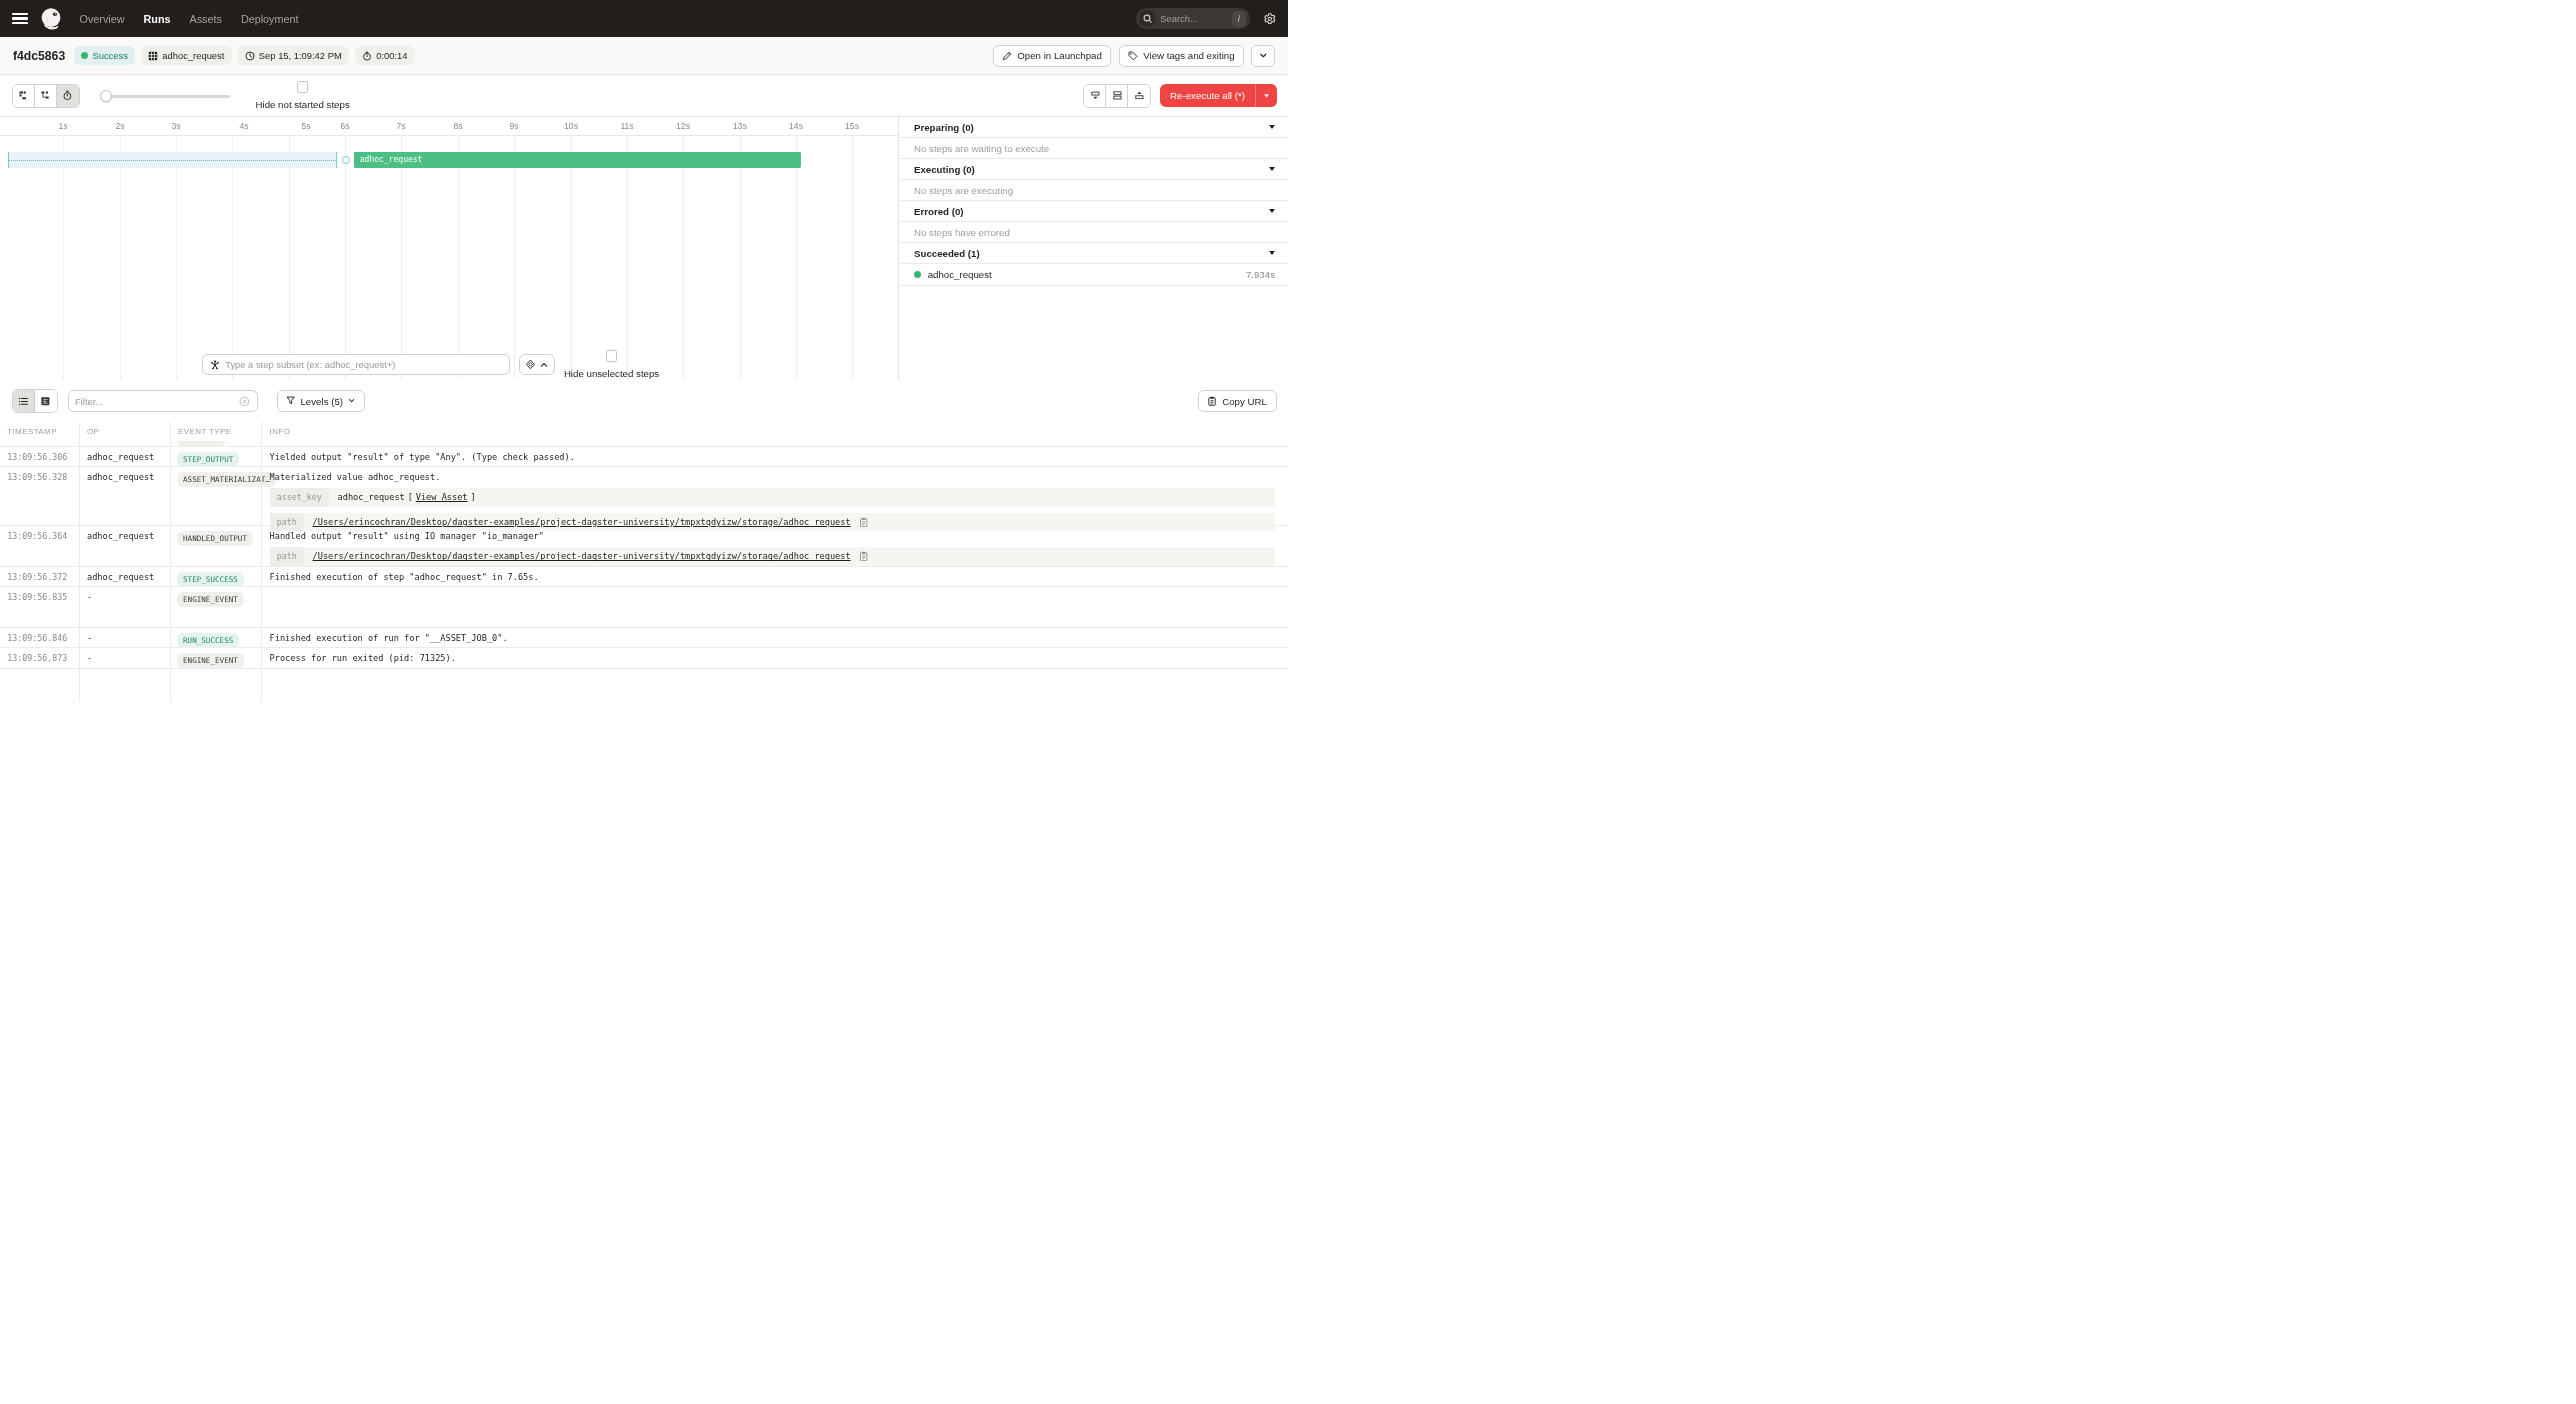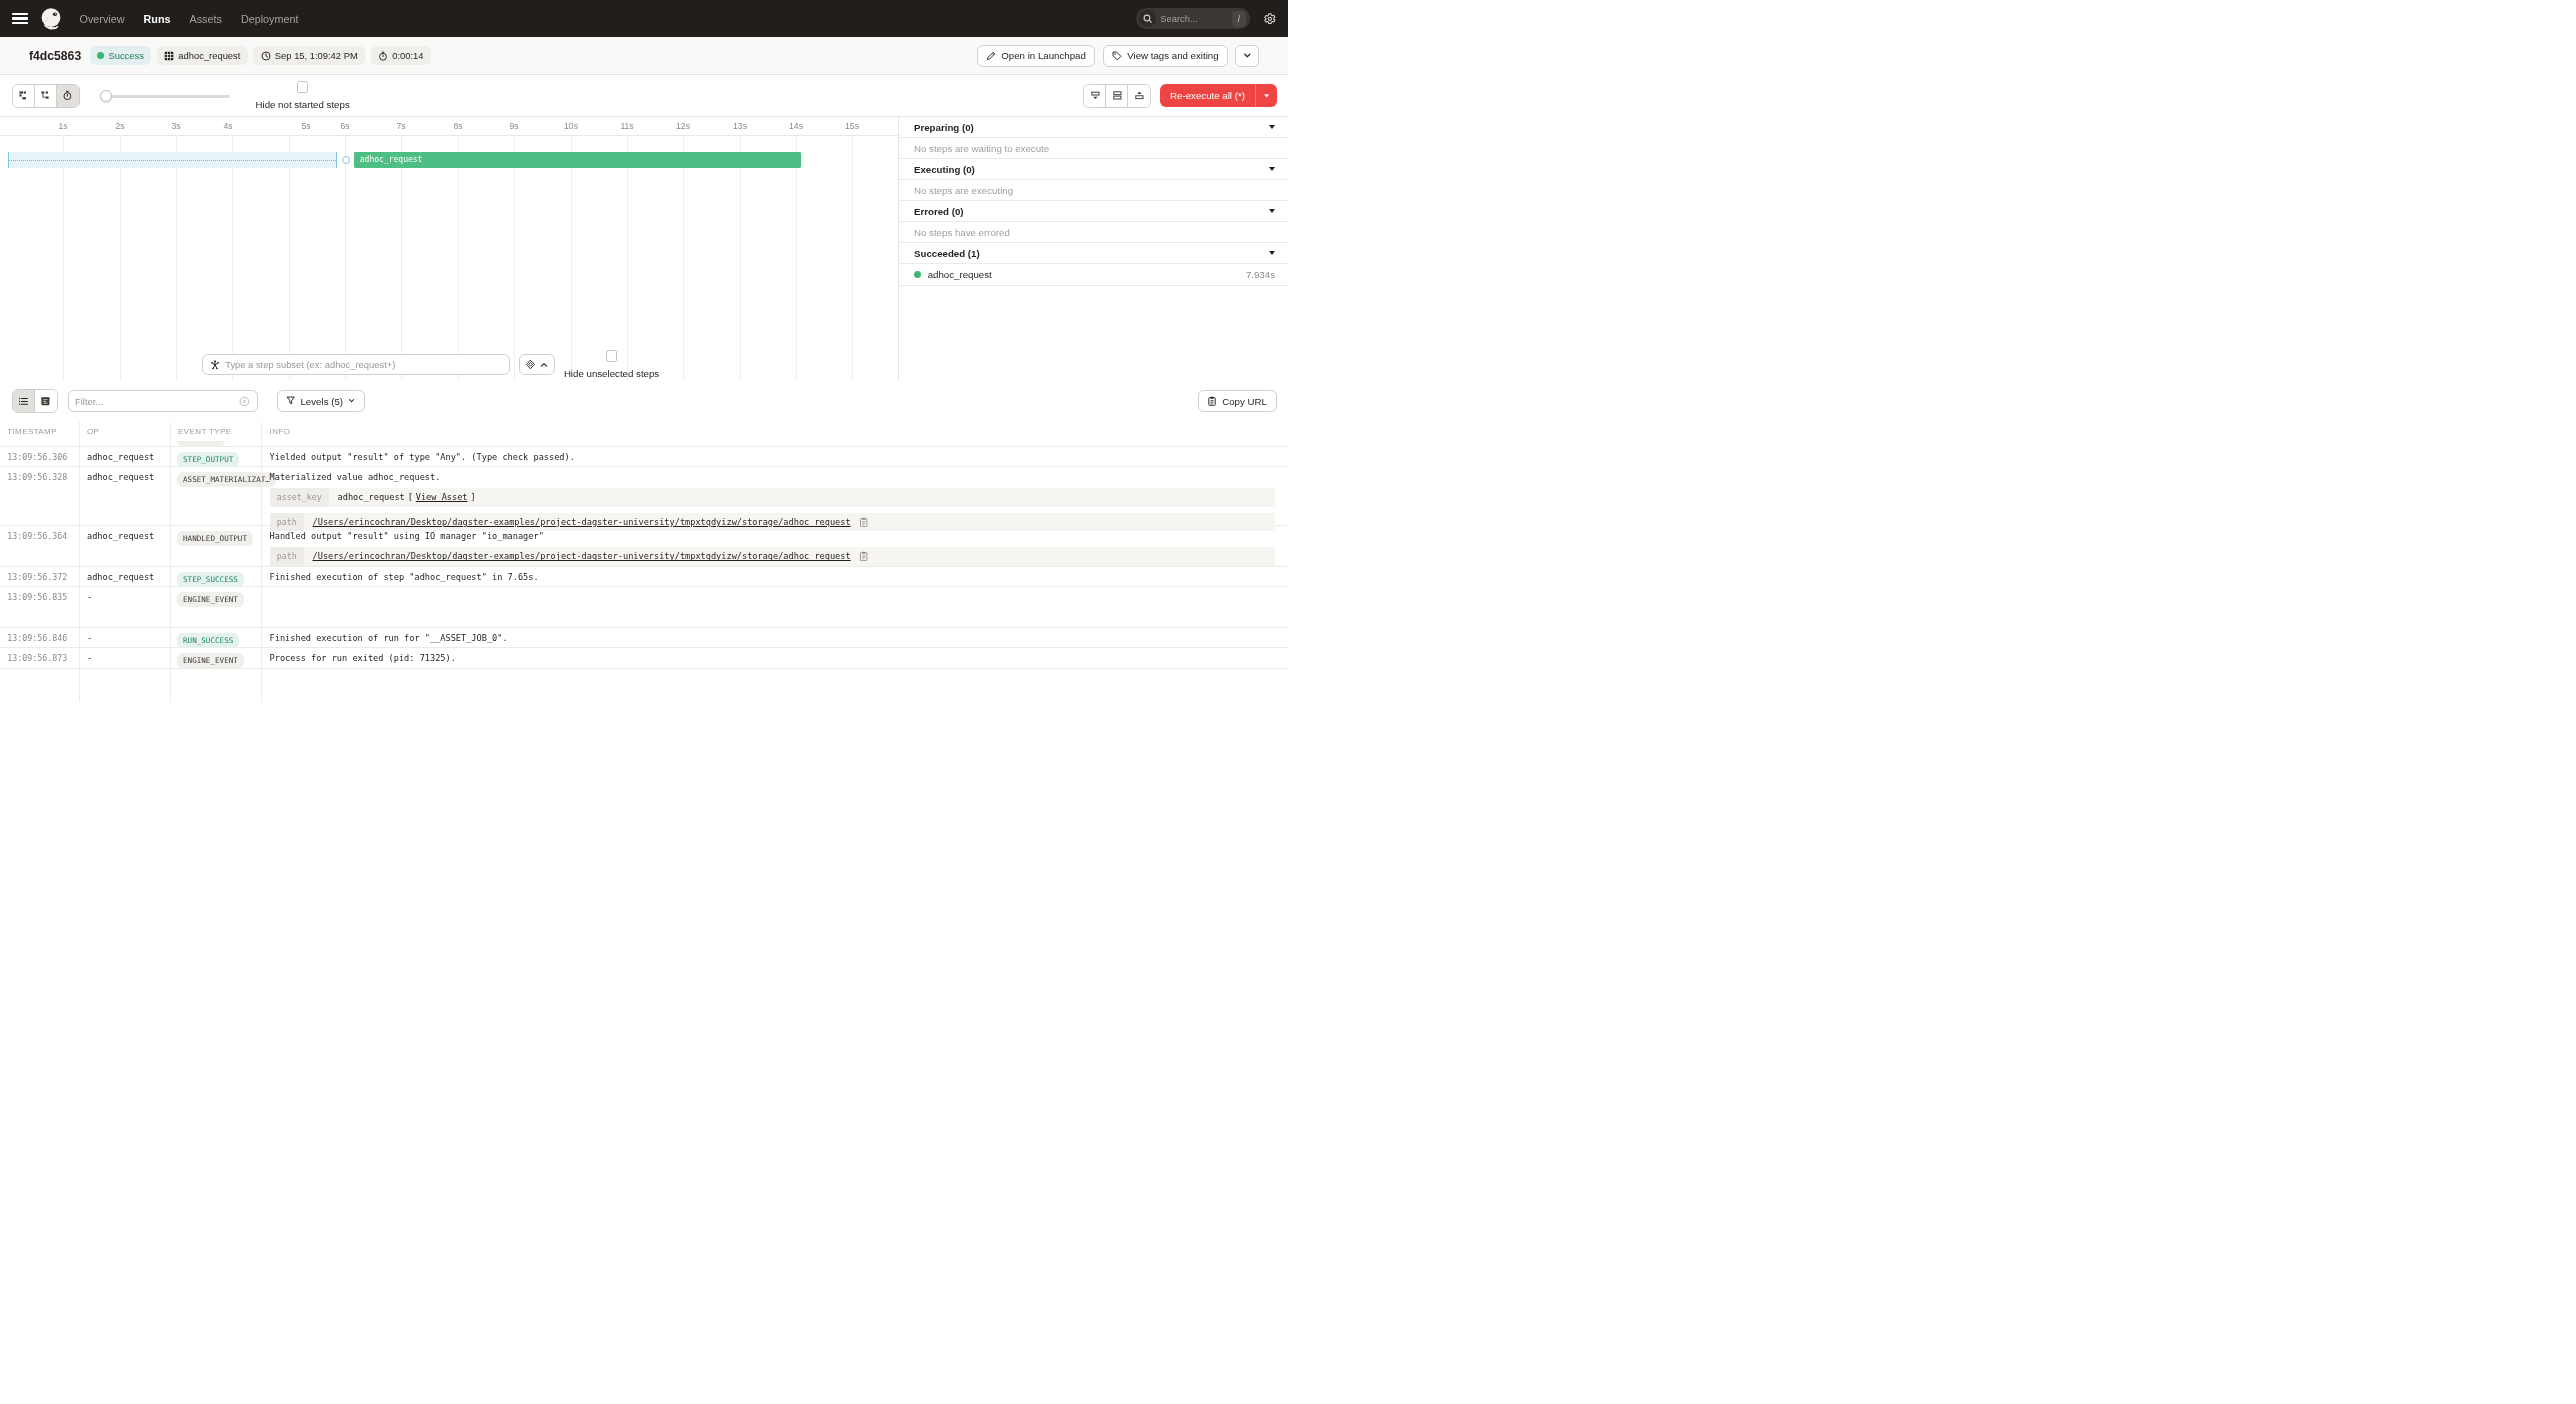--- a/index.html
+++ b/index.html
@@ -16,21 +16,21 @@
   .nav-link { font-size:10.8px; color:#A5A19C; text-decoration:none; font-weight:500; }
   .nav-link.active { color:#fff; font-weight:600; }
   .nav-right { margin-left:auto; display:flex; align-items:center; gap:13px; }
   .searchbox { width:114px; height:21.6px; background:#3B3733; border-radius:10.8px; display:flex; align-items:center; padding:0 3.6px 0 2.9px; }
   .search-circle { width:17.3px; height:17.3px; border-radius:50%; background:#2E2B27; display:flex; align-items:center; justify-content:center; }
   .searchbox input { flex:1; min-width:0; background:transparent; border:0; outline:0; color:#E8E6E3; font-size:9.4px; padding:0 4.3px; }
   .searchbox input::placeholder { color:#A5A19C; }
   .kbd { background:#4A4641; color:#CFCCC8; border-radius:4.3px; font-size:8.6px; width:14.4px; height:16px; display:flex; align-items:center; justify-content:center; }
 
   
-  .runheader { height:38px; background:#FAF9F7; border-bottom:0.7px solid #E6E4E0; display:flex; align-items:center; padding:0 29px; }
+  .runheader { height:38px; background:#FAF9F7; border-bottom:0.7px solid #E6E4E0; display:flex; align-items:center; padding:0 13px; }
   .run-id { font-size:12.2px; font-weight:700; margin-right:8.6px; }
   .pill { display:inline-flex; align-items:center; gap:4.3px; border-radius:5.8px; padding:3.6px 7.2px; font-size:9.4px; margin-right:5.8px; }
   .pill.success { background:#E3EFF0; color:#1B7F55; }
   .dot { width:7.2px; height:7.2px; border-radius:50%; background:#3BB573; }
   .pill.gray { background:#F0EFEC; color:#231F1E; }
   .rh-buttons { margin-left:auto; display:flex; gap:7.2px;align-items:flex-end; }
   .btn { display:inline-flex; align-items:center; gap:5px; background:#fff; border:0.7px solid #D2CFCB; border-radius:5.8px; height:22px; padding:0 8.6px; font-size:9.7px; color:#231F1E; cursor:pointer; }
   .btn.icon-only { padding:0 6.5px; }
 
   
@@ -287,21 +287,21 @@
     </div>
   </div>
 </div>
 
 <div class="gantt-wrap">
   <div class="gantt-chart">
     <div class="axis">
         <span class="tick" style="left: 63px;">1s</span>
         <span class="tick" style="left: 120px;">2s</span>
         <span class="tick" style="left: 176px;">3s</span>
-        <span class="tick" style="left: 228px;">4s</span>
+        <span class="tick" style="left: 244px;">4s</span>
         <span class="tick" style="left: 306px;">5s</span>
         <span class="tick" style="left: 345px;">6s</span>
         <span class="tick" style="left: 401px;">7s</span>
         <span class="tick" style="left: 458px;">8s</span>
         <span class="tick" style="left: 514px;">9s</span>
         <span class="tick" style="left: 571px;">10s</span>
         <span class="tick" style="left: 627px;">11s</span>
         <span class="tick" style="left: 683px;">12s</span>
         <span class="tick" style="left: 740px;">13s</span>
         <span class="tick" style="left: 796px;">14s</span>

